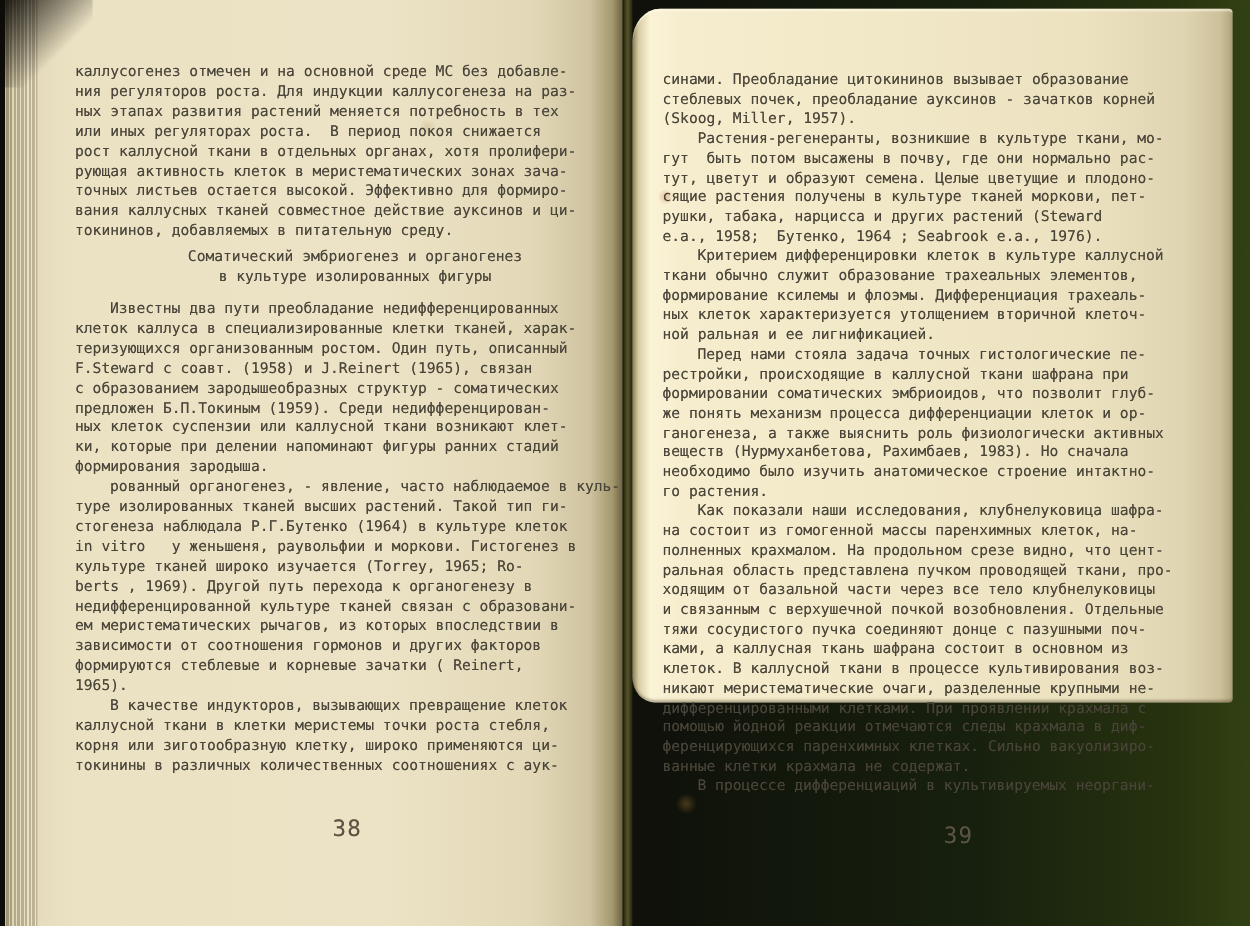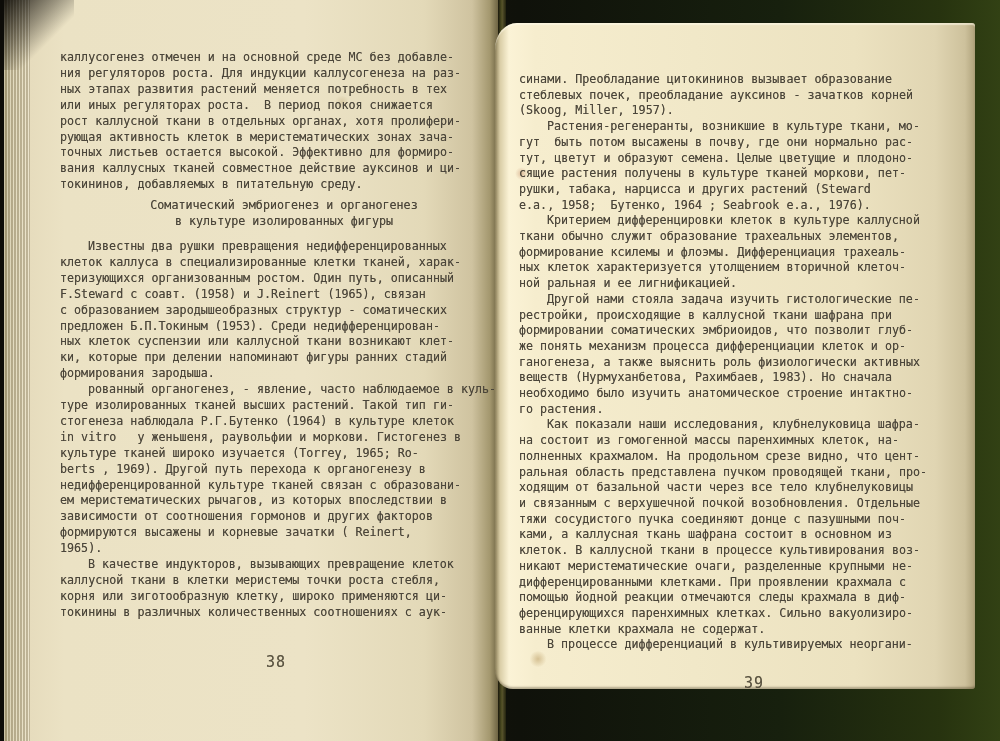--- a/index.html
+++ b/index.html
@@ -9,32 +9,32 @@
          background:linear-gradient(90deg,#0d0c08 0%,#14120b 42%,#0f110a 52%,#17200e 78%,#27330f 94%,#324114 100%);}
   .spine-line{position:absolute;left:498px;top:0;width:8px;height:741px;
               background:linear-gradient(90deg,#1a180c 0,#4a4a20 40%,#55512a 55%,#23230f 100%);}
   .page{position:absolute;box-sizing:border-box;}
   .page-left{left:4px;top:0;width:494px;height:741px;
     background:linear-gradient(90deg,#b3a881 0px,#d6cba8 8px,#e6dcbd 26px,#ebe2c4 60px,#ece3c6 300px,#e3d9b8 420px,#cfc3a0 468px,#a3976e 486px,#6e6443 494px);}
   .page-left::before{content:"";position:absolute;left:0;top:0;width:26px;height:100%;
     background:repeating-linear-gradient(90deg,rgba(255,253,240,.30) 0 1px,rgba(92,82,56,.28) 1px 3px);}
   .page-left::after{content:"";position:absolute;left:0;top:0;width:70px;height:70px;
     background:linear-gradient(135deg,rgba(8,6,3,.85) 0%,rgba(8,6,3,.35) 38%,transparent 62%);}
-  .page-right{left:495px;top:7px;width:480px;height:666px;
+  .page-right{left:506px;top:7px;width:480px;height:555px;
     border-radius:22px 3px 3px 18px / 26px 3px 3px 20px;
     background:linear-gradient(90deg,#8d8159 0px,#d9cda6 5px,#fbf3d6 14px,#f6edce 40px,#f1e8c8 200px,#ece2c0 360px,#e0d5b2 440px,#cdc19c 470px,#b0a37c 480px);
-    box-shadow:inset 0 2px 1px rgba(255,252,235,.55), inset 0 -2px 2px rgba(60,50,25,.35);margin-top:16px;}
+    box-shadow:inset 0 2px 1px rgba(255,252,235,.55), inset 0 -2px 2px rgba(60,50,25,.35);}
   .text-col{position:absolute;color:#4a453a;text-shadow:0 0 .45px rgba(70,58,42,.55);}
   .text-col .line{white-space:pre;}
   .col-left{left:56px;top:50px;width:420px;font-size:11.7px;line-height:15.9px;}
   .col-right{left:24px;top:49px;width:420px;font-size:11.7px;line-height:15.7px;}
   .block{margin:0;}
   .block.indent .line:first-child{text-indent:28px;}
   .block.heading{padding-left:28px;margin:5px 0 9px 0;text-align:center;}
-  .page-num{position:absolute;font-size:15px;color:#5a5442;letter-spacing:1px;
+  .page-num{position:absolute;font-size:18px;color:#5a5442;letter-spacing:1px;
             text-shadow:0 0 .4px rgba(80,68,48,.5);}
   .page-num-left{left:262px;top:653px;}
   .page-num-right{left:249px;top:651px;}
   .stain{position:absolute;border-radius:50%;pointer-events:none;}
   .stain-1{left:20px;top:144px;width:13px;height:13px;
            background:radial-gradient(circle,rgba(186,118,80,.40),rgba(186,118,80,0) 70%);}
   .stain-2{left:34px;top:628px;width:18px;height:16px;
            background:radial-gradient(circle,rgba(160,120,50,.38),rgba(160,120,50,0) 70%);}
   .stain-3{left:330px;top:96px;width:16px;height:12px;
            background:radial-gradient(circle,rgba(170,140,80,.25),rgba(170,140,80,0) 70%);}
@@ -58,41 +58,41 @@
           <div class="line">рующая активность клеток в меристематических зонах зача-</div>
           <div class="line">точных листьев остается высокой. Эффективно для формиро-</div>
           <div class="line">вания каллусных тканей совместное действие ауксинов и ци-</div>
           <div class="line">токининов, добавляемых в питательную среду.</div>
         </div>
         <div class="block heading">
           <div class="line">Соматический эмбриогенез и органогенез</div>
           <div class="line">в культуре изолированных фигуры</div>
         </div>
         <div class="block paragraph indent">
-          <div class="line">Известны два рушки превращения недифференцированных</div>
+          <div class="line">Известны два пути преобладание недифференцированных</div>
           <div class="line">клеток каллуса в специализированные клетки тканей, харак-</div>
           <div class="line">теризующихся организованным ростом. Один путь, описанный</div>
           <div class="line">F.Steward с соавт. (1958) и J.Reinert (1965), связан</div>
           <div class="line">с образованием зародышеобразных структур - соматических</div>
-          <div class="line">предложен Б.П.Токиным (1953). Среди недифференцирован-</div>
+          <div class="line">предложен Б.П.Токиным (1959). Среди недифференцирован-</div>
           <div class="line">ных клеток суспензии или каллусной ткани возникают клет-</div>
           <div class="line">ки, которые при делении напоминают фигуры ранних стадий</div>
           <div class="line">формирования зародыша.</div>
         </div>
         <div class="block paragraph indent">
           <div class="line">рованный органогенез, - явление, часто наблюдаемое в куль-</div>
           <div class="line">туре изолированных тканей высших растений. Такой тип ги-</div>
           <div class="line">стогенеза наблюдала Р.Г.Бутенко (1964) в культуре клеток</div>
           <div class="line">in vitro   у женьшеня, раувольфии и моркови. Гистогенез в</div>
           <div class="line">культуре тканей широко изучается (Torrey, 1965; Ro-</div>
           <div class="line">berts , 1969). Другой путь перехода к органогенезу в</div>
           <div class="line">недифференцированной культуре тканей связан с образовани-</div>
           <div class="line">ем меристематических рычагов, из которых впоследствии в</div>
           <div class="line">зависимости от соотношения гормонов и других факторов</div>
-          <div class="line">формируются высажены и корневые зачатки ( Reinert,</div>
+          <div class="line">формируются стеблевые и корневые зачатки ( Reinert,</div>
           <div class="line">1965).</div>
         </div>
         <div class="block paragraph indent">
           <div class="line">В качестве индукторов, вызывающих превращение клеток</div>
           <div class="line">каллусной ткани в клетки меристемы точки роста стебля,</div>
           <div class="line">корня или зиготообразную клетку, широко применяются ци-</div>
           <div class="line">токинины в различных количественных соотношениях с аук-</div>
         </div>
       </div>
     <div class="page-num page-num-left">38</div>
@@ -116,21 +116,21 @@
           <div class="line">е.а., 1958;  Бутенко, 1964 ; Seabrook e.a., 1976).</div>
         </div>
         <div class="block paragraph indent">
           <div class="line">Критерием дифференцировки клеток в культуре каллусной</div>
           <div class="line">ткани обычно служит образование трахеальных элементов,</div>
           <div class="line">формирование ксилемы и флоэмы. Дифференциация трахеаль-</div>
           <div class="line">ных клеток характеризуется утолщением вторичной клеточ-</div>
           <div class="line">ной ральная и ее лигнификацией.</div>
         </div>
         <div class="block paragraph indent">
-          <div class="line">Другой нами стояла задача изучить гистологические пе-</div>
+          <div class="line">Перед нами стояла задача точных гистологические пе-</div>
           <div class="line">рестройки, происходящие в каллусной ткани шафрана при</div>
           <div class="line">формировании соматических эмбриоидов, что позволит глуб-</div>
           <div class="line">же понять механизм процесса дифференциации клеток и ор-</div>
           <div class="line">ганогенеза, а также выяснить роль физиологически активных</div>
           <div class="line">веществ (Нурмуханбетова, Рахимбаев, 1983). Но сначала</div>
           <div class="line">необходимо было изучить анатомическое строение интактно-</div>
           <div class="line">го растения.</div>
         </div>
         <div class="block paragraph indent">
           <div class="line">Как показали наши исследования, клубнелуковица шафра-</div>

